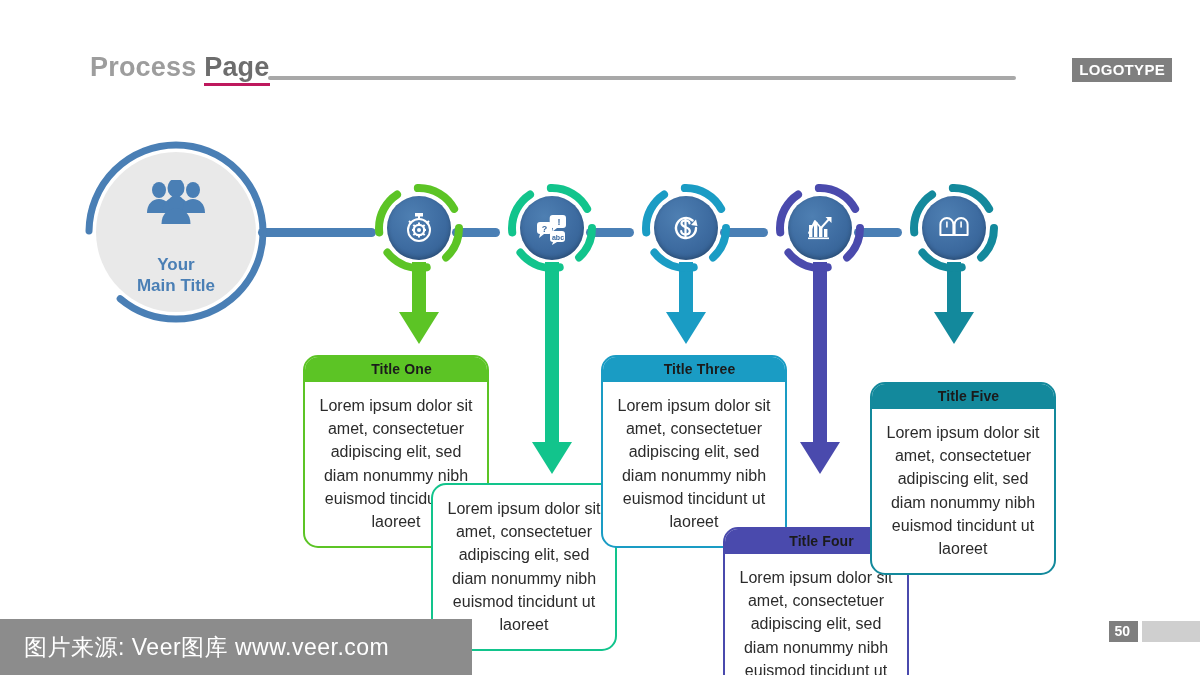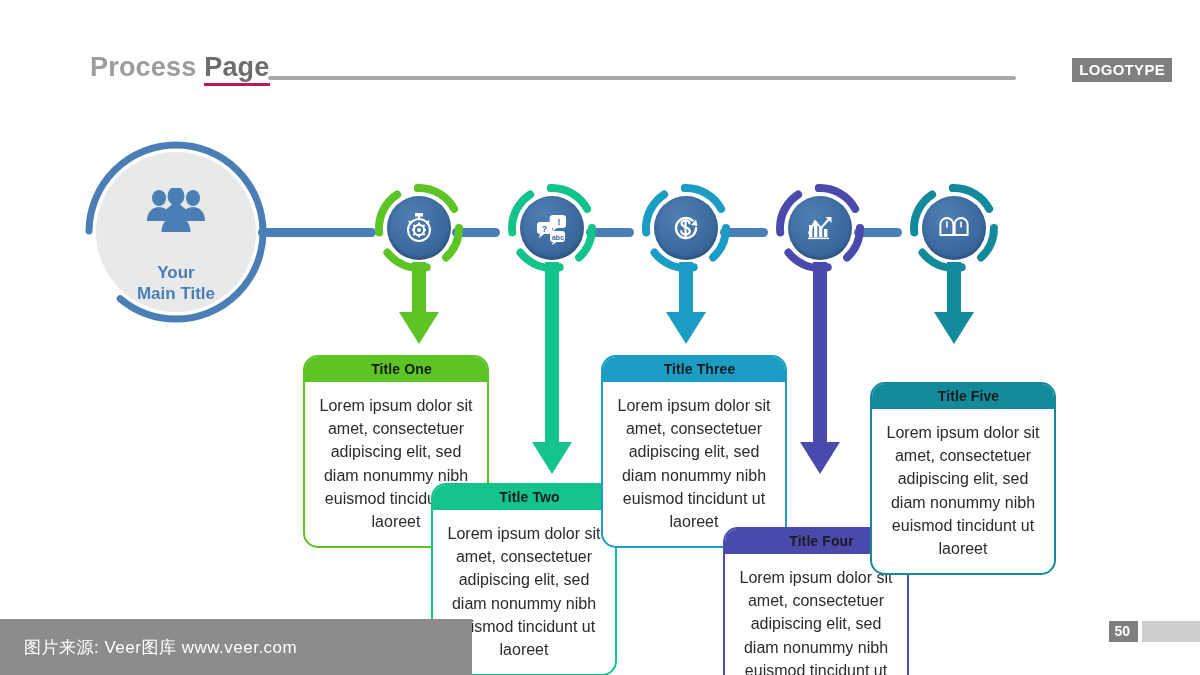--- a/index.html
+++ b/index.html
@@ -38,21 +38,21 @@
   
   .main-circle{
     position:absolute;left:82px;top:138px;width:188px;height:188px;
   }
   .main-circle .fill{
     position:absolute;left:14px;top:14px;width:160px;height:160px;
     border-radius:50%;background:#e9e9e9;
   }
   .main-circle .ring{position:absolute;inset:0;}
   .mc-inner{
-    position:absolute;left:14px;top:28px;width:160px;height:160px;
+    position:absolute;left:14px;top:20px;width:160px;height:160px;
     display:flex;flex-direction:column;align-items:center;justify-content:center;gap:24px;
   }
   .mc-icon{width:62px;height:44px;margin-bottom:6px;}
   .mc-text{
     color:#4a7fb5;font-size:17px;font-weight:bold;line-height:1.25;
     text-align:center;
   }
 
   
   .step{position:absolute;width:88px;height:88px;}
@@ -87,21 +87,21 @@
   .card-body{
     padding:12px 12px 13px 12px;
     font-size:16px;line-height:1.45;color:#2b2b2b;
   }
 
   
   .watermark{
     position:absolute;left:0;bottom:0;width:472px;height:56px;
     background:#8c8c8c;
     color:#ffffff;
-    font-size:17px;
+    font-size:23px;
     display:flex;align-items:center;
     padding-left:24px;box-sizing:border-box;
     letter-spacing:.5px;
   }
   .pagebox{
     position:absolute;right:62px;bottom:33px;
     background:#7f7f7f;color:#fff;
     font-size:14px;font-weight:bold;
     padding:2px 8px 3px 5px;
   }
@@ -283,21 +283,20 @@
       </svg>
     </div>
   </div>
 
   <div class="card" style="left:303px;top:355px;border-color:#5cc425;">
     <div class="card-head" style="background:#5cc425;">Title One</div>
     <div class="card-body">Lorem ipsum dolor sit amet, consectetuer adipiscing elit, sed diam nonummy nibh euismod tincidunt ut laoreet</div>
   </div>
 
   <div class="card" style="left:431px;top:483px;border-color:#12c48c;">
-    <div class="card-head" style="background:#12c48c;">Title Two</div>
     <div class="card-body">Lorem ipsum dolor sit amet, consectetuer adipiscing elit, sed diam nonummy nibh euismod tincidunt ut laoreet</div>
   </div>
 
   <div class="card" style="left:601px;top:355px;border-color:#1a9cc4;">
     <div class="card-head" style="background:#1a9cc4;">Title Three</div>
     <div class="card-body">Lorem ipsum dolor sit amet, consectetuer adipiscing elit, sed diam nonummy nibh euismod tincidunt ut laoreet</div>
   </div>
 
   <div class="card" style="left:723px;top:483px;border-color:#4a4aad;margin-top:44px;">
     <div class="card-head" style="background:#4a4aad;">Title Four</div>

